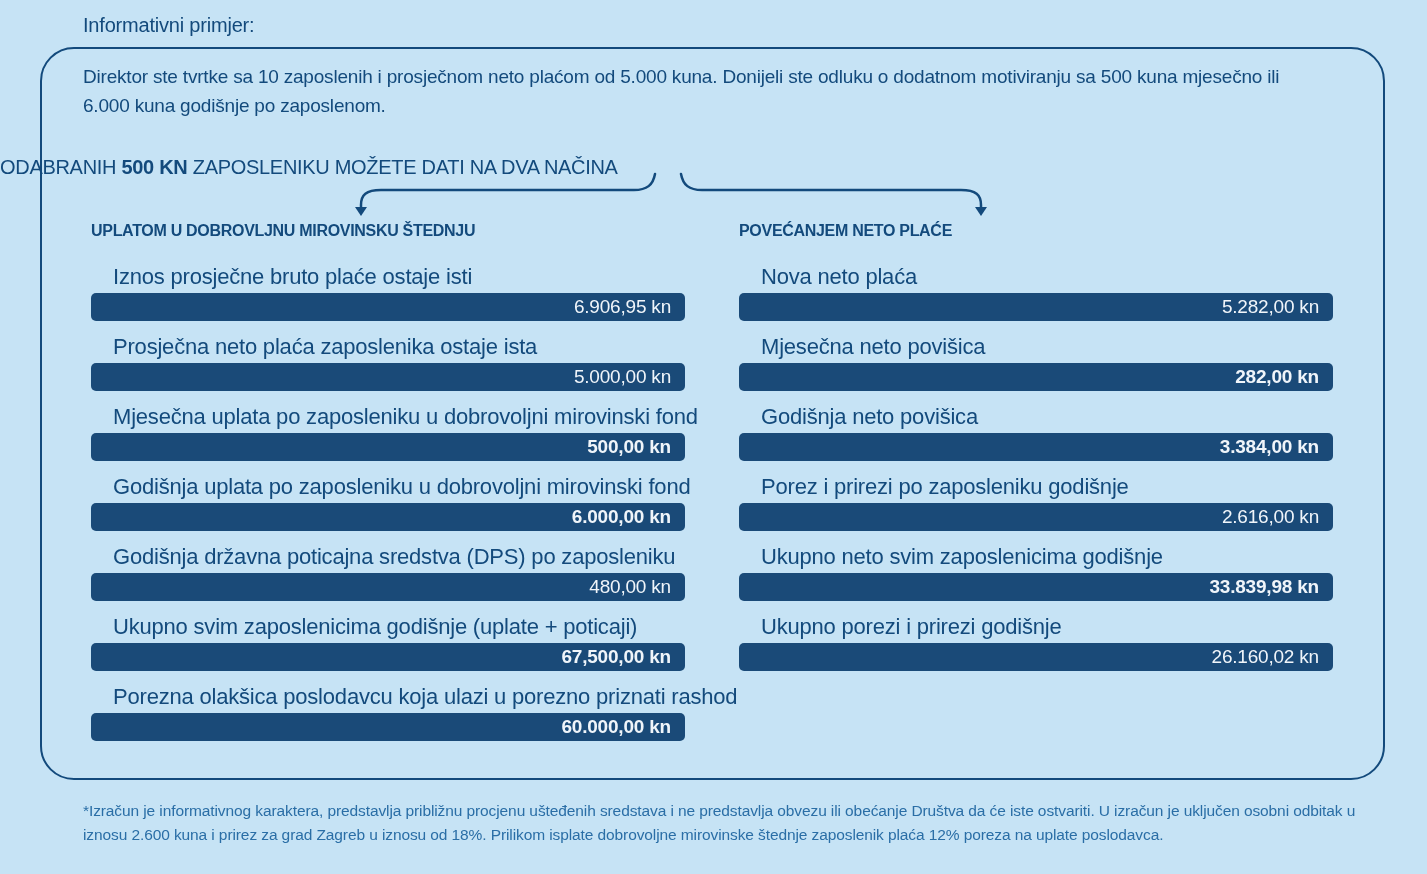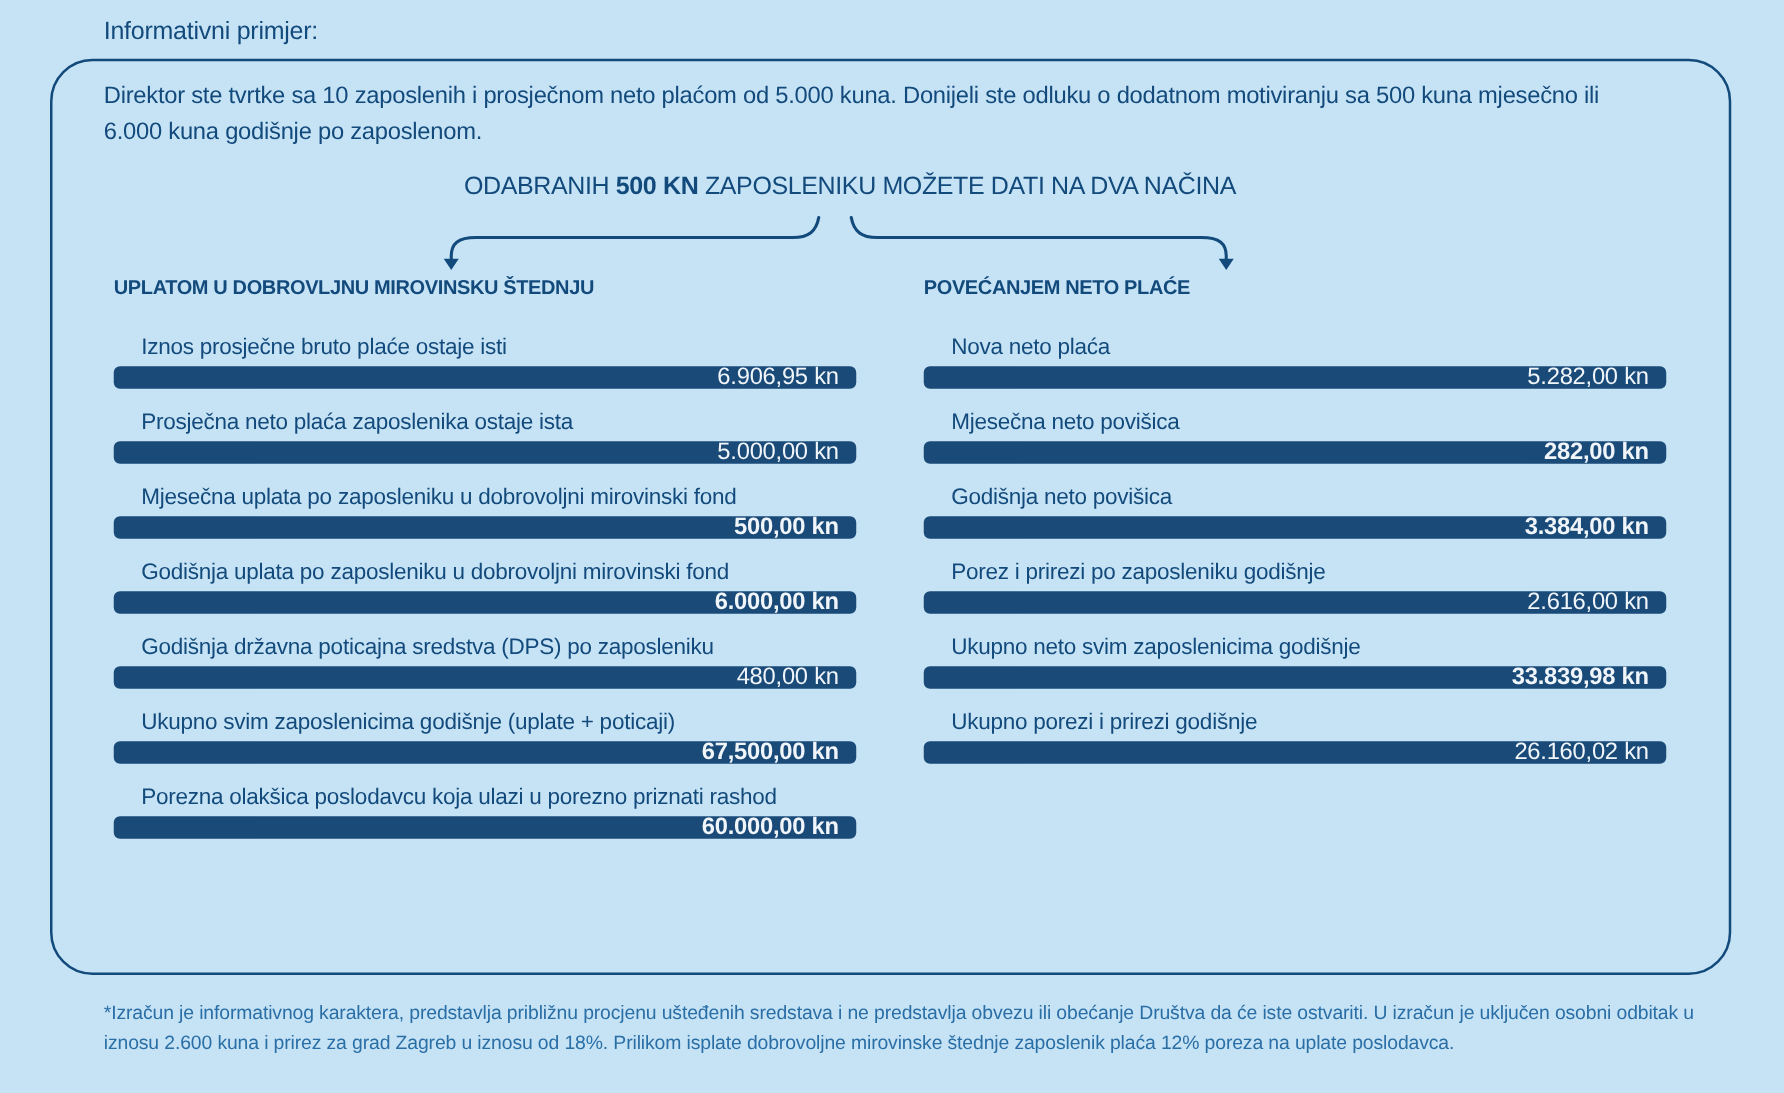--- a/index.html
+++ b/index.html
@@ -31,49 +31,49 @@
     width:1345px;height:733px;
     border:2px solid var(--navy);
     border-radius:34px;
   }
   .intro{
     position:absolute;left:83px;top:62px;width:1235px;
     font-size:19px;line-height:29px;color:var(--navy);
     letter-spacing:-0.2px;
   }
   .headline{
-    position:absolute;left:0;top:138px;width:1360px;
-    text-align:center;font-size:20px;color:var(--navy);
+    position:absolute;left:0;top:156px;width:1360px;
+    text-align:left;font-size:20px;color:var(--navy);
     letter-spacing:-0.3px;
   }
   .headline .hl-bold{font-weight:700;}
   .braces{
     position:absolute;left:0;top:170px;width:1360px;height:52px;
   }
   .col{
     position:absolute;width:594px;top:222px;
   }
   .col-left{left:91px;}
   .col-right{left:739px;}
   .col-header{
     font-size:16px;font-weight:700;color:var(--navy);
     letter-spacing:-0.3px;
     margin-bottom:17px;height:26px;
   }
   .col-right .col-header{text-align:left;}
   .row{margin-bottom:14px;}
   .row-label{
-    font-size:18px;color:var(--navy);
+    font-size:22px;color:var(--navy);
     letter-spacing:-0.2px;
     padding-left:22px;height:24px;line-height:24px;
     margin-bottom:4px;
     white-space:nowrap;
   }
   .bar{
-    height:18px;border-radius:5px;
+    height:28px;border-radius:5px;
     background:var(--bar);
     display:flex;align-items:center;justify-content:flex-end;
     padding-right:14px;
   }
   .bar-value{
     font-size:19px;color:var(--bar-text);
     letter-spacing:-0.2px;
     white-space:nowrap;
   }
   .bar-value.bold{font-weight:700;}

